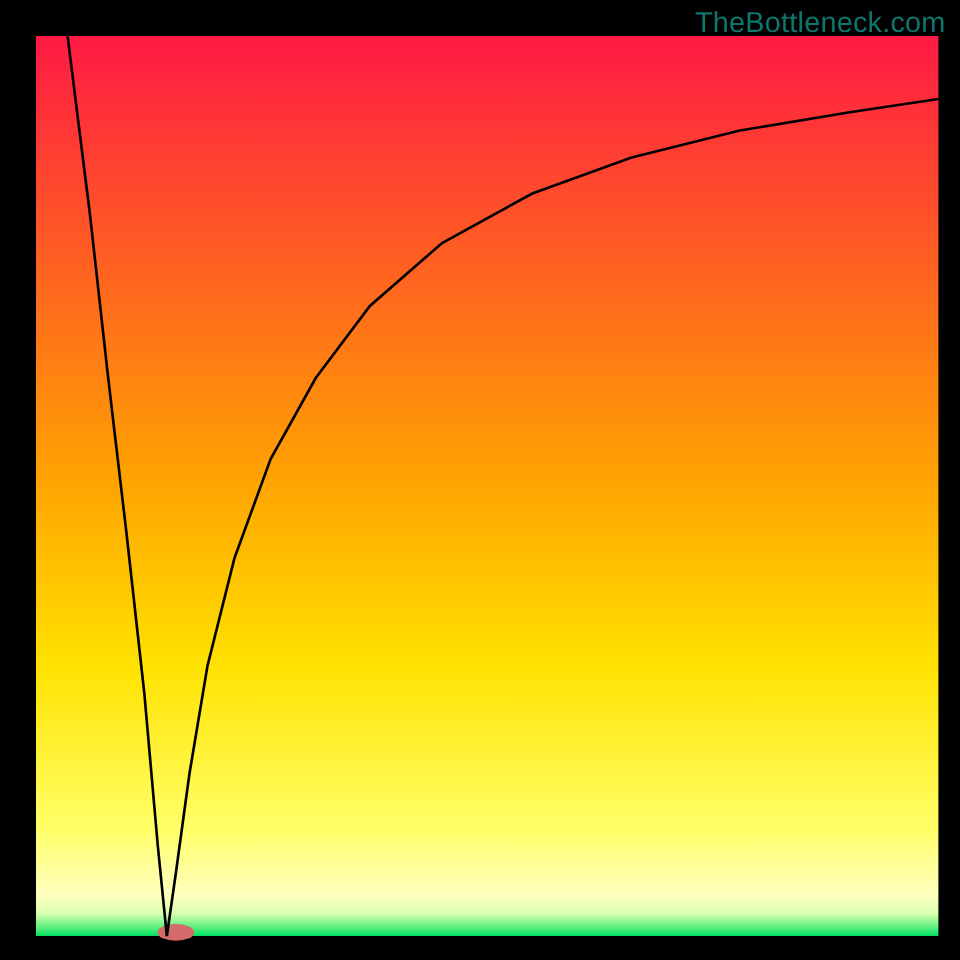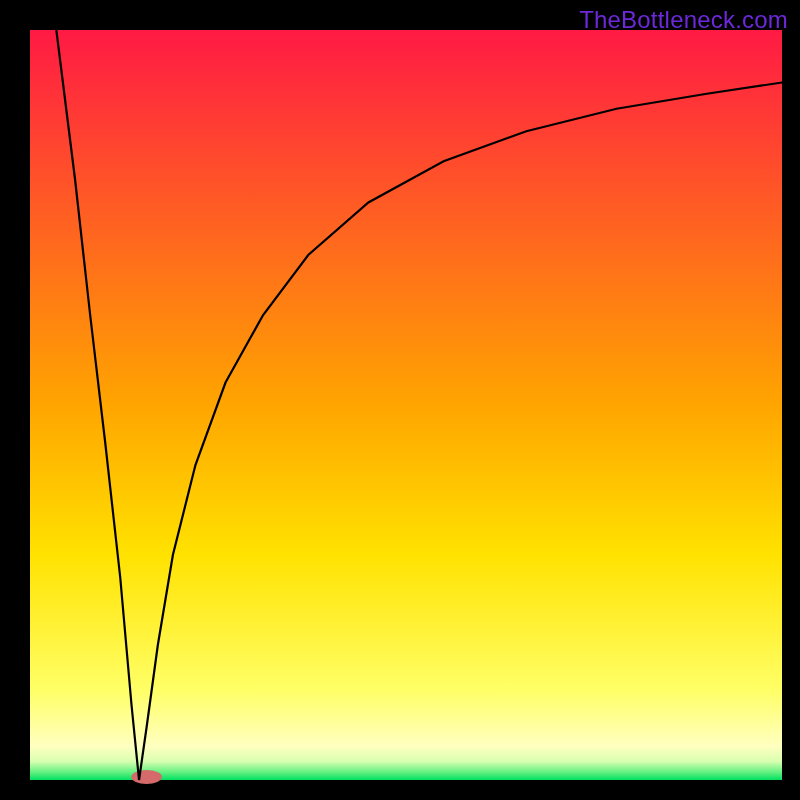--- a/index.html
+++ b/index.html
@@ -14,21 +14,21 @@
   .chart-container {
     position: relative;
     width: 800px;
     height: 800px;
   }
   .watermark {
     position: absolute;
     top: 6px;
     right: 12px;
     font-size: 24px;
-    color: #6d28d9;
+    color: #0f766e;
     z-index: 10;
     letter-spacing: 0.2px;
   }
   svg {
     display: block;
   }
 </style>
 </head>
 <body>
 

